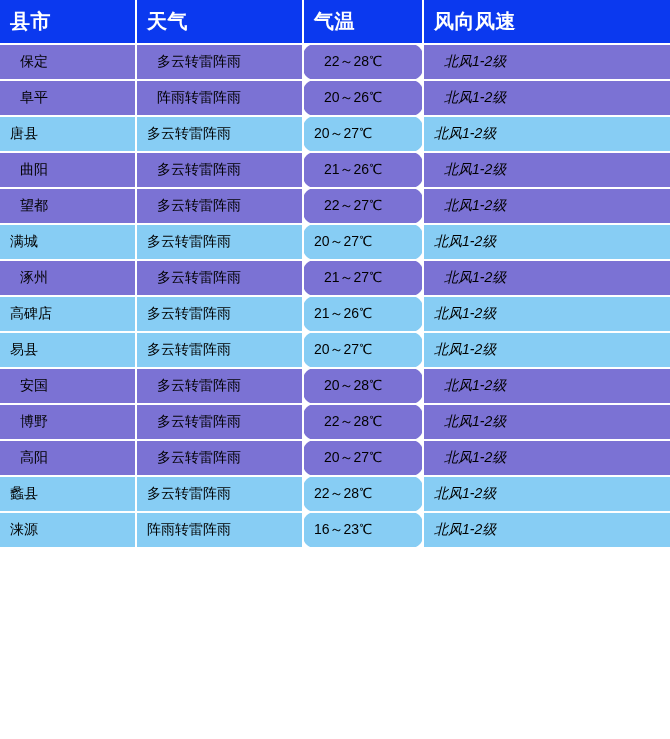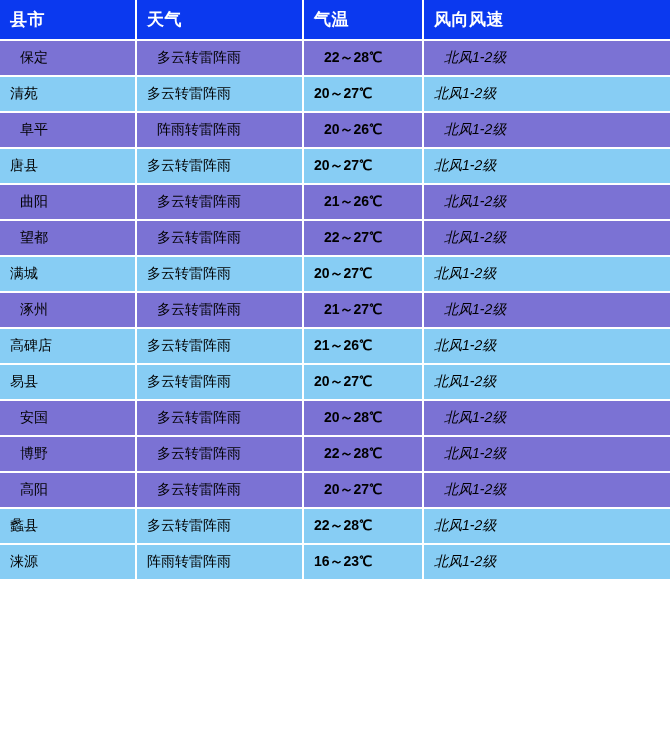--- a/index.html
+++ b/index.html
@@ -19,21 +19,21 @@
     table-layout: fixed;
   }
   table.weather col.c0 { width: 136px; }
   table.weather col.c1 { width: 167px; }
   table.weather col.c2 { width: 120px; }
   table.weather col.c3 { width: 247px; }
 
   table.weather th {
     background: #0b39ef;
     color: #ffffff;
-    font-size: 17px;
+    font-size: 20px;
     font-weight: bold;
     text-align: left;
     padding: 8px 8px 8px 10px;
     height: 21px;
     border-right: 2px solid #ffffff;
     border-bottom: 2px solid #ffffff;
     white-space: nowrap;
     letter-spacing: 0.5px;
   }
   table.weather th:last-child { border-right: none; }
@@ -46,21 +46,21 @@
     border-bottom: 2px solid #ffffff;
     white-space: nowrap;
     overflow: hidden;
     color: #000000;
   }
   table.weather td:last-child { border-right: none; font-style: italic; }
 
   tr.odd td  { background: #7b72d4; padding-left: 20px; }
   tr.even td { background: #87cdf4; }
 
-  tr.odd td.temp, tr.even td.temp { font-weight: bold; }
+  tr.odd td.temp, tr.even td.temp { font-weight: normal; border-radius: 12px; }
   tr.odd td.city, tr.even td.city { font-weight: normal; }
 </style>
 </head>
 <body>
 
 <table class="weather">
   <colgroup>
     <col class="c0">
       <col class="c1">
       <col class="c2">
@@ -72,26 +72,20 @@
       <th>天气</th>
       <th>气温</th>
       <th>风向风速</th>
     </tr>
   </thead>
   <tbody id="tbody">
       <tr class="odd">
         <td class="city">保定</td>
         <td class="weather">多云转雷阵雨</td>
         <td class="temp">22～28℃</td>
-        <td class="wind">北风1-2级</td>
-      </tr>
-      <tr class="even">
-        <td class="city">清苑</td>
-        <td class="weather">多云转雷阵雨</td>
-        <td class="temp">20～27℃</td>
         <td class="wind">北风1-2级</td>
       </tr>
       <tr class="odd">
         <td class="city">阜平</td>
         <td class="weather">阵雨转雷阵雨</td>
         <td class="temp">20～26℃</td>
         <td class="wind">北风1-2级</td>
       </tr>
       <tr class="even">
         <td class="city">唐县</td>

